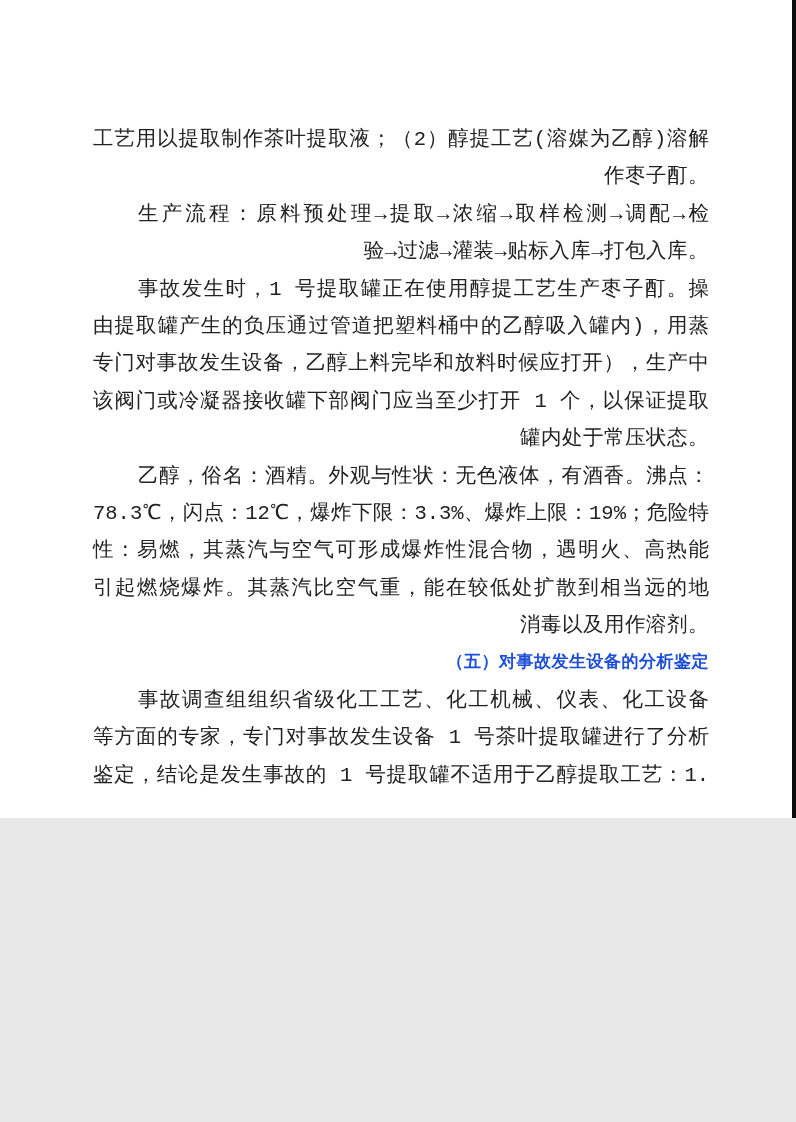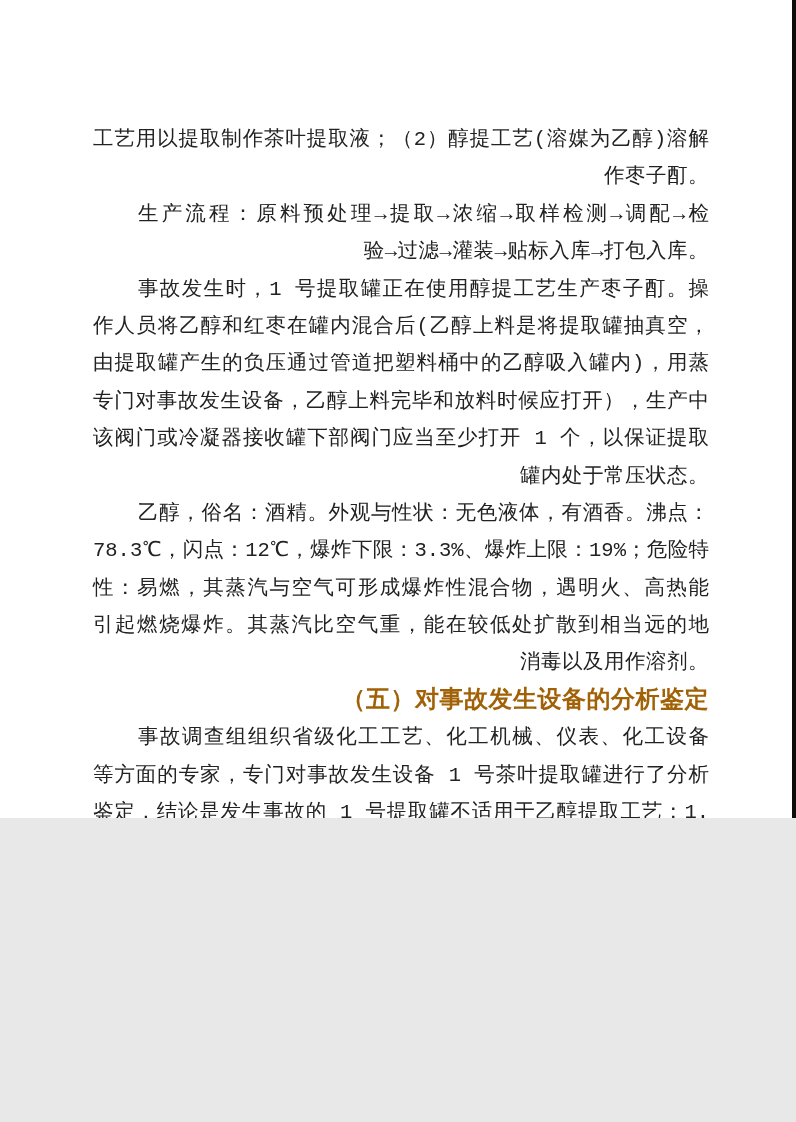--- a/index.html
+++ b/index.html
@@ -38,22 +38,22 @@
   }
   .line.ind {
     padding-left: 45px;
   }
   .line.j.ind {
     padding-left: 45px;
     width: 571px;
   }
   .line.heading {
     font-weight: bold;
-    color: #a16207;
-    font-size: 24px;
+    color: #1d4ed8;
+    font-size: 17px;
   }
   .page-number {
     position: absolute;
     left: 91px;
     top: 1018px;
     font-size: 17px;
     line-height: 22px;
     color: #333333;
   }
   .edge-strip {
@@ -68,21 +68,20 @@
 </head>
 <body>
 
 <div class="page">
   <div class="text-block">
     <div class="line j">工艺用以提取制作茶叶提取液；（2）醇提工艺(溶媒为乙醇)溶解</div>
     <div class="line">作枣子酊。</div>
     <div class="line j ind">生产流程：原料预处理→提取→浓缩→取样检测→调配→检</div>
     <div class="line">验→过滤→灌装→贴标入库→打包入库。</div>
     <div class="line j ind">事故发生时，1 号提取罐正在使用醇提工艺生产枣子酊。操</div>
-    <div class="line j">作人员将乙醇和红枣在罐内混合后(乙醇上料是将提取罐抽真空，</div>
     <div class="line j">由提取罐产生的负压通过管道把塑料桶中的乙醇吸入罐内)，用蒸</div>
     <div class="line j">专门对事故发生设备，乙醇上料完毕和放料时候应打开），生产中</div>
     <div class="line j">该阀门或冷凝器接收罐下部阀门应当至少打开 1 个，以保证提取</div>
     <div class="line">罐内处于常压状态。</div>
     <div class="line j ind">乙醇，俗名：酒精。外观与性状：无色液体，有酒香。沸点：</div>
     <div class="line j">78.3℃，闪点：12℃，爆炸下限：3.3%、爆炸上限：19%；危险特</div>
     <div class="line j">性：易燃，其蒸汽与空气可形成爆炸性混合物，遇明火、高热能</div>
     <div class="line j">引起燃烧爆炸。其蒸汽比空气重，能在较低处扩散到相当远的地</div>
     <div class="line">消毒以及用作溶剂。</div>
     <div class="line heading ind">（五）对事故发生设备的分析鉴定</div>

